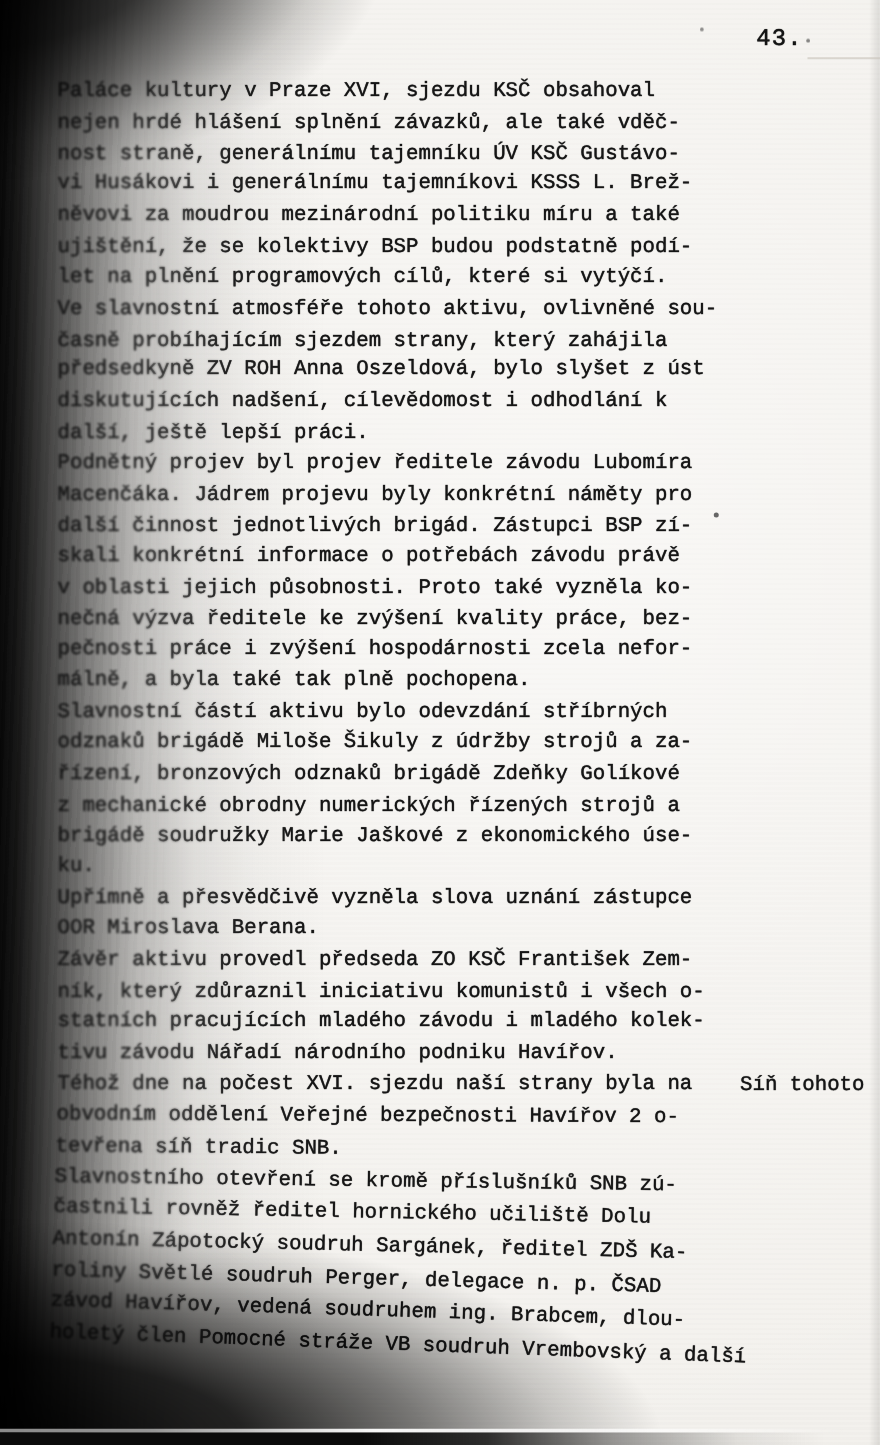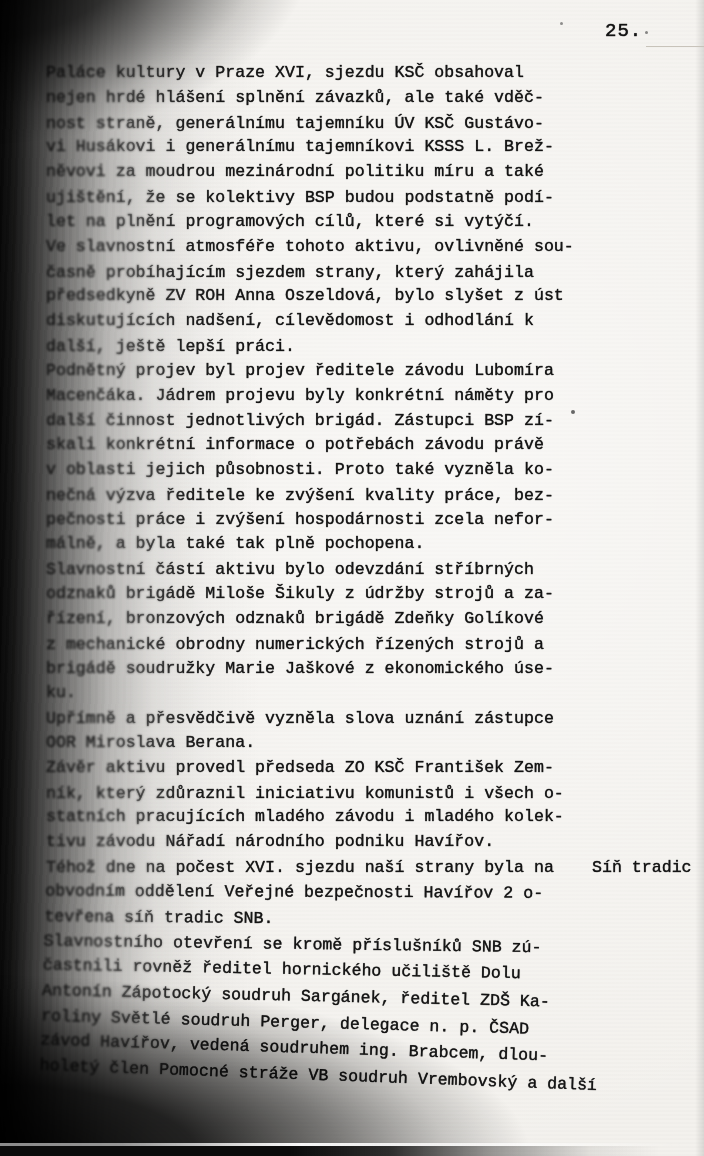--- a/index.html
+++ b/index.html
@@ -112,21 +112,21 @@
   .speck{border-radius:50%;background:#2a2a2a;}
   .speck-a{left:645px;top:31px;width:3px;height:3px;opacity:.55;}
   .speck-b{left:571px;top:410px;width:4px;height:4px;opacity:.7;}
   .speck-c{left:560px;top:22px;width:3px;height:3px;opacity:.5;}
 </style>
 </head>
 <body>
 
 <div class="page">
 
-  <div class="page-number">25.</div>
+  <div class="page-number">43.</div>
 
   <div class="text-block" id="text-block">
       <div class="text-line" style="transform: translateY(-0.5px);">Paláce kultury v Praze XVI, sjezdu KSČ obsahoval</div>
       <div class="text-line" style="transform: translateY(0px);">nejen hrdé hlášení splnění závazků, ale také vděč-</div>
       <div class="text-line" style="transform: translateY(0.5px);">nost straně, generálnímu tajemníku ÚV KSČ Gustávo-</div>
       <div class="text-line" style="transform: translateY(-0.5px);">vi Husákovi i generálnímu tajemníkovi KSSS L. Brež-</div>
       <div class="text-line" style="transform: translateY(0px);">něvovi za moudrou mezinárodní politiku míru a také</div>
       <div class="text-line" style="transform: translateY(0.5px);">ujištění, že se kolektivy BSP budou podstatně podí-</div>
       <div class="text-line" style="transform: translateY(-0.5px);">let na plnění programových cílů, které si vytýčí.</div>
       <div class="text-line" style="transform: translateY(0px);">Ve slavnostní atmosféře tohoto aktivu, ovlivněné sou-</div>
@@ -158,21 +158,21 @@
       <div class="text-line" style="transform: rotate(0.26deg) translate(-0.8px, -0.5px);">obvodním oddělení Veřejné bezpečnosti Havířov 2 o-</div>
       <div class="text-line" style="transform: rotate(0.52deg) translate(-1.6px, 0px);">tevřena síň tradic SNB.</div>
       <div class="text-line" style="transform: rotate(0.78deg) translate(-2.4px, 0.5px);">Slavnostního otevření se kromě příslušníků SNB zú-</div>
       <div class="text-line" style="transform: rotate(1.04deg) translate(-3.2px, -0.5px);">častnili rovněž ředitel hornického učiliště Dolu</div>
       <div class="text-line" style="transform: rotate(1.3deg) translate(-4px, 0px);">Antonín Zápotocký soudruh Sargánek, ředitel ZDŠ Ka-</div>
       <div class="text-line" style="transform: rotate(1.56deg) translate(-4.8px, 0.5px);">roliny Světlé soudruh Perger, delegace n. p. ČSAD</div>
       <div class="text-line" style="transform: rotate(1.82deg) translate(-5.6px, -0.5px);">závod Havířov, vedená soudruhem ing. Brabcem, dlou-</div>
       <div class="text-line" style="transform: rotate(2.08deg) translate(-6.4px, 0px);">holetý člen Pomocné stráže VB soudruh Vrembovský a další</div>
     </div>
 
-  <div class="margin-note">Síň tradic</div>
+  <div class="margin-note">Síň tohoto</div>
 
   <div class="overlay blur-strip"></div>
   <div class="overlay shadow-left"></div>
   <div class="overlay shadow-streaks"></div>
   <div class="overlay shadow-top-left"></div>
   <div class="overlay shadow-bottom-left"></div>
   <div class="overlay bottom-gap-line"></div>
   <div class="overlay bottom-strip"></div>
   <div class="overlay right-edge-shade"></div>
   <div class="overlay top-right-line"></div>

